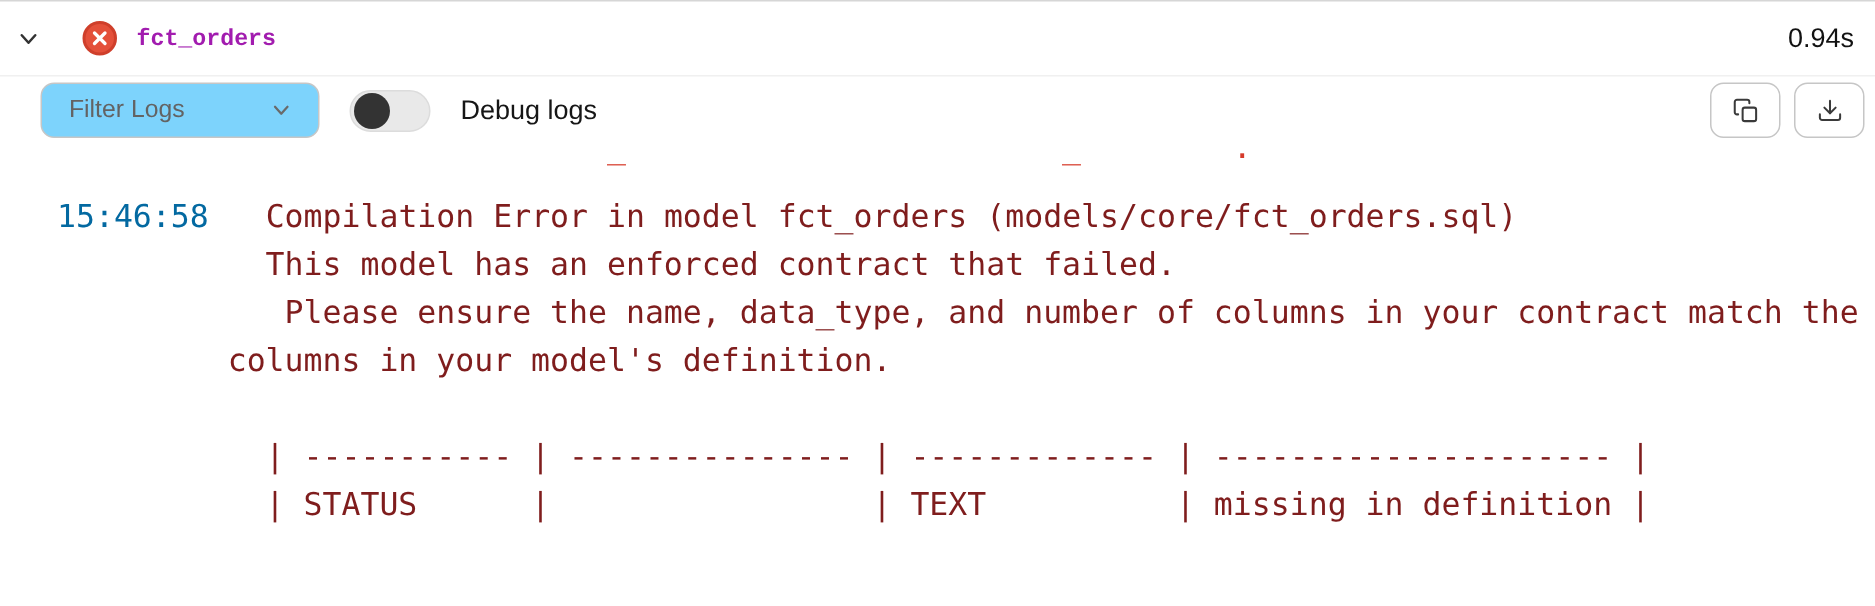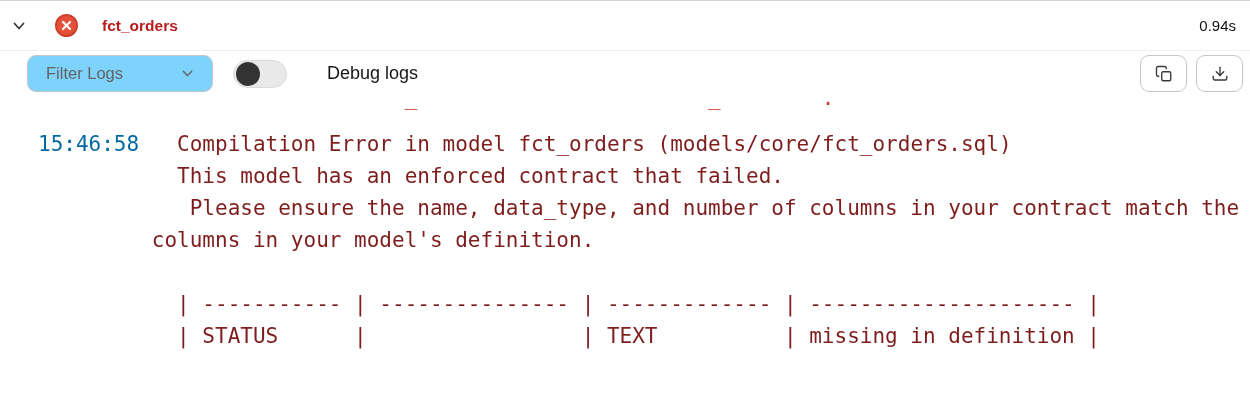--- a/index.html
+++ b/index.html
@@ -8,34 +8,34 @@
 
   
   .header { height: 51px; display: flex; align-items: center;
     border-top: 1px solid #d6d6d6; border-bottom: 1px solid #f0f0f0;
     padding: 0 14px 0 8px; }
   .expand-chevron { width: 22px; height: 22px; display: flex; align-items: center;
     justify-content: center; cursor: pointer; }
   .status-icon { width: 23px; height: 23px; border-radius: 50%;
     background: #e4503a; border: 2px solid #cf3f2b; margin-left: 25px;
     display: flex; align-items: center; justify-content: center; flex: 0 0 auto; }
-  .model-name { font-weight: 700; font-size: 15.5px; margin-left: 24px; color: #b91c1c; }
-  .duration { margin-left: auto; font-size: 15px; color: #121212; }
+  .model-name { font-weight: 700; font-size: 15.5px; margin-left: 13px; color: #a21caf; font-family: Liberation Mono, monospace; }
+  .duration { margin-left: auto; font-size: 18px; color: #121212; }
 
   
   .toolbar { height: 45px; display: flex; align-items: center; padding: 0 7px 0 27px; }
   .filter-btn { width: 186px; height: 37px; border: 1px solid #c6c6c6; border-radius: 9px;
     background: #7dd3fc; display: flex; align-items: center; justify-content: space-between;
     padding: 0 18px; cursor: pointer; }
   .filter-btn .lbl { font-size: 16.5px; color: #636363; }
   .toggle { margin-left: 20px; width: 54px; height: 28px; border-radius: 14px;
     background: #e9e9e9; border: 1px solid #dcdcdc; position: relative; cursor: pointer; }
   .toggle .knob { position: absolute; left: 2px; top: 1px; width: 24px; height: 24px;
     border-radius: 50%; background: #333333; }
-  .debug-label { margin-left: 40px; font-size: 18px; color: #161616; }
+  .debug-label { margin-left: 20px; font-size: 18px; color: #161616; }
   .right-btns { margin-left: auto; display: flex; gap: 9px; }
   .icon-btn { width: 47px; height: 37px; border: 1px solid #c6c6c6; border-radius: 9px;
     background: #ffffff; display: flex; align-items: center; justify-content: center;
     cursor: pointer; }
 
   
   .log { padding-left: 38px; font-family: "DejaVu Sans Mono", "Liberation Mono", monospace;
     font-size: 21px; }
   .log-clip { height: 18px; overflow: hidden; }
   .log-frag { display: block; margin-top: -14px; line-height: 32px;

